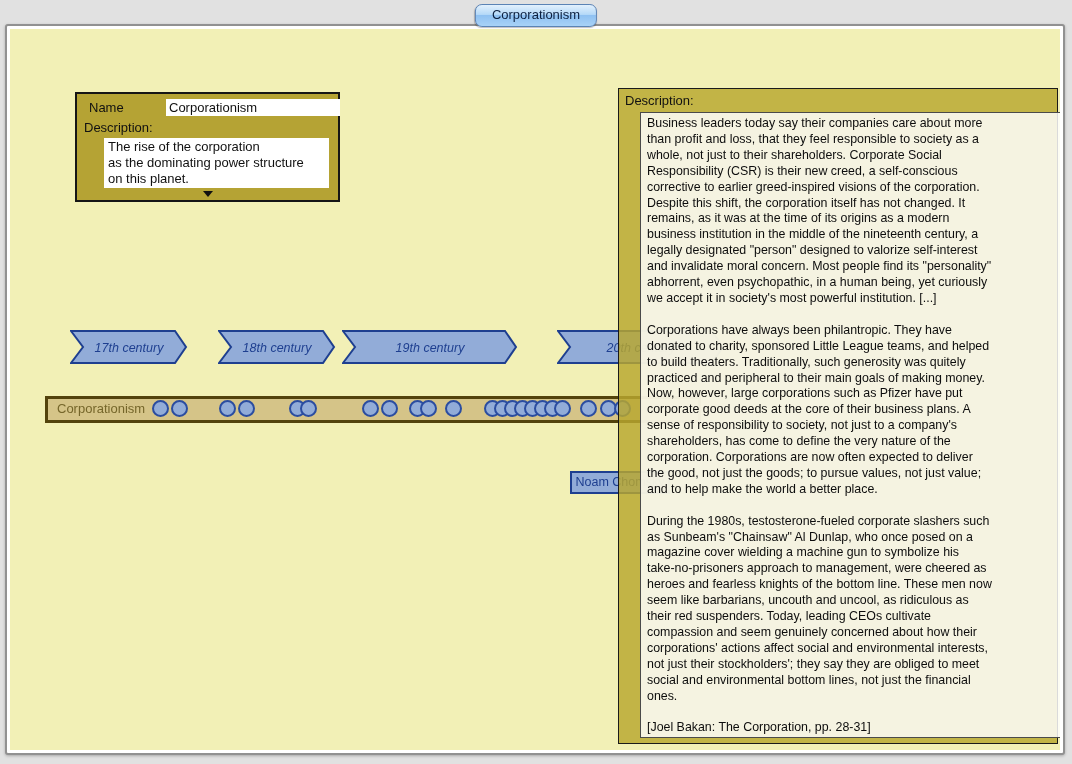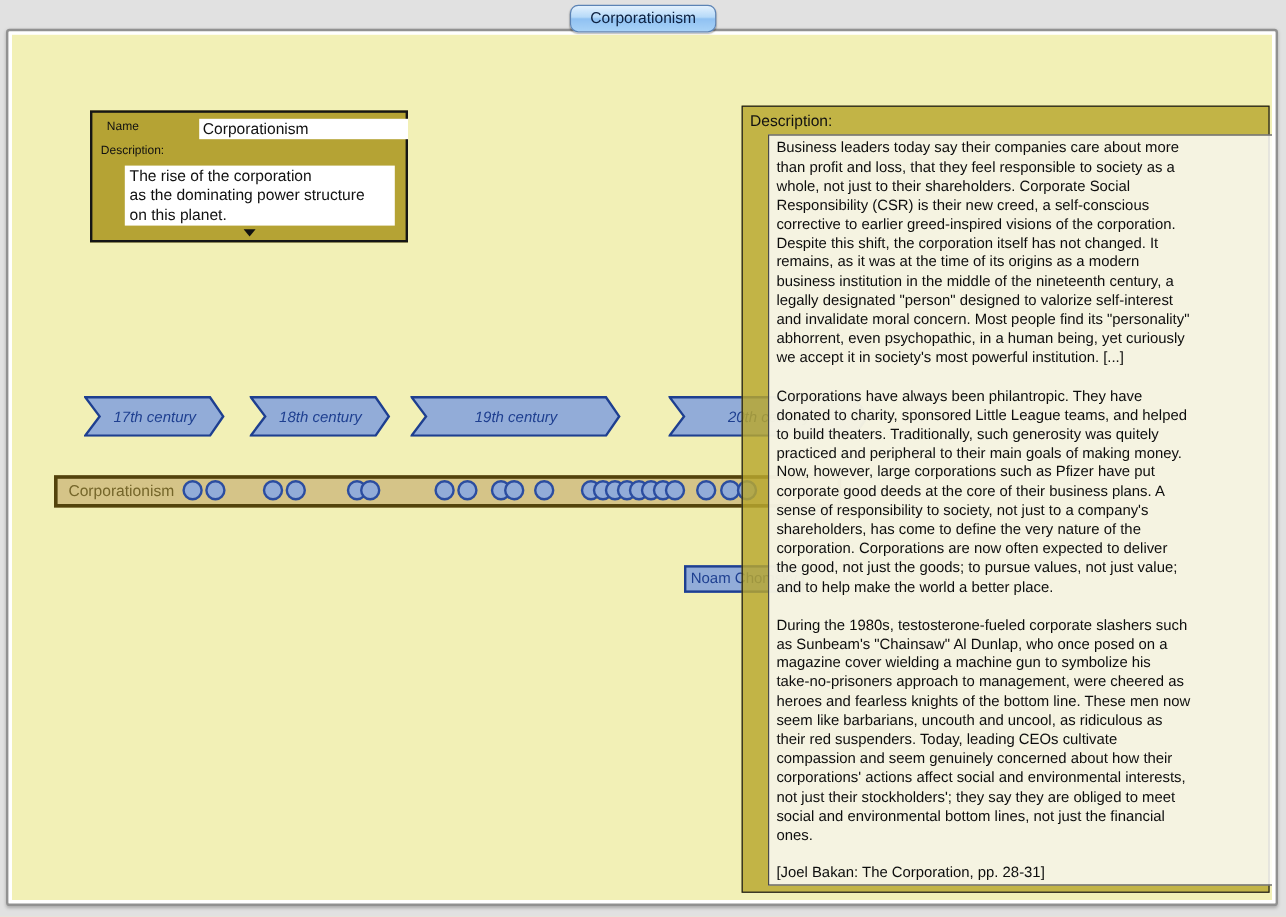--- a/index.html
+++ b/index.html
@@ -25,21 +25,21 @@
     background:linear-gradient(#e3f1fd 0%,#b5d9f8 45%,#8fc1f2 50%,#a8d2f7 100%);
     border:1px solid #5b83b5;border-radius:7px;
     font-size:13px;color:#0c2040;
     box-shadow:0 1px 1px rgba(0,0,0,.25);
   }
   
   .formbox{
     position:absolute;left:65px;top:63px;width:265px;height:110px;z-index:2;
     background:#b5a334;border:2px solid #151515;box-sizing:border-box;
   }
-  .formbox .row-label{position:absolute;font-size:10px;color:#111;}
+  .formbox .row-label{position:absolute;font-size:13px;color:#111;}
   .name-label{left:12px;top:6px;}
   .desc-label{left:7px;top:26px;}
   .name-input{
     position:absolute;left:89px;top:5px;width:168px;height:17px;
     background:#fff;border:none;outline:none;padding:0 3px;
     font-family:"Liberation Sans",sans-serif;font-size:13px;color:#111;
   }
   .desc-area{
     position:absolute;left:27px;top:44px;width:225px;height:50px;
     background:#fff;font-size:13px;line-height:16px;color:#111;
@@ -105,21 +105,21 @@
       <div class="collapse-handle"></div>
     </div>
 
     <div id="arrows">
         <div class="arrow" style="left: 60px; top: 301px;">
           <svg width="118" height="34">
             <polygon points="1,1 105,1 116,17 105,33 1,33 13,17" fill="#92acd8" stroke="#1e3f90" stroke-width="2" stroke-linejoin="miter"></polygon>
             <text x="59" y="21.5" text-anchor="middle" fill="#1e3f90" font-family="Liberation Sans, sans-serif" font-size="12.5">17th century</text>
           </svg>
         </div>
-        <div class="arrow" style="left: 198px; top: 301px;">
+        <div class="arrow" style="left: 208px; top: 301px;">
           <svg width="118" height="34">
             <polygon points="1,1 105,1 116,17 105,33 1,33 13,17" fill="#92acd8" stroke="#1e3f90" stroke-width="2" stroke-linejoin="miter"></polygon>
             <text x="59" y="21.5" text-anchor="middle" fill="#1e3f90" font-family="Liberation Sans, sans-serif" font-size="12.5">18th century</text>
           </svg>
         </div>
         <div class="arrow" style="left: 332px; top: 301px; text-align: right;">
           <svg width="176" height="34">
             <polygon points="1,1 163,1 174,17 163,33 1,33 13,17" fill="#92acd8" stroke="#1e3f90" stroke-width="2" stroke-linejoin="miter"></polygon>
             <text x="88" y="21.5" text-anchor="middle" fill="#1e3f90" font-family="Liberation Sans, sans-serif" font-size="12.5">19th century</text>
           </svg>

